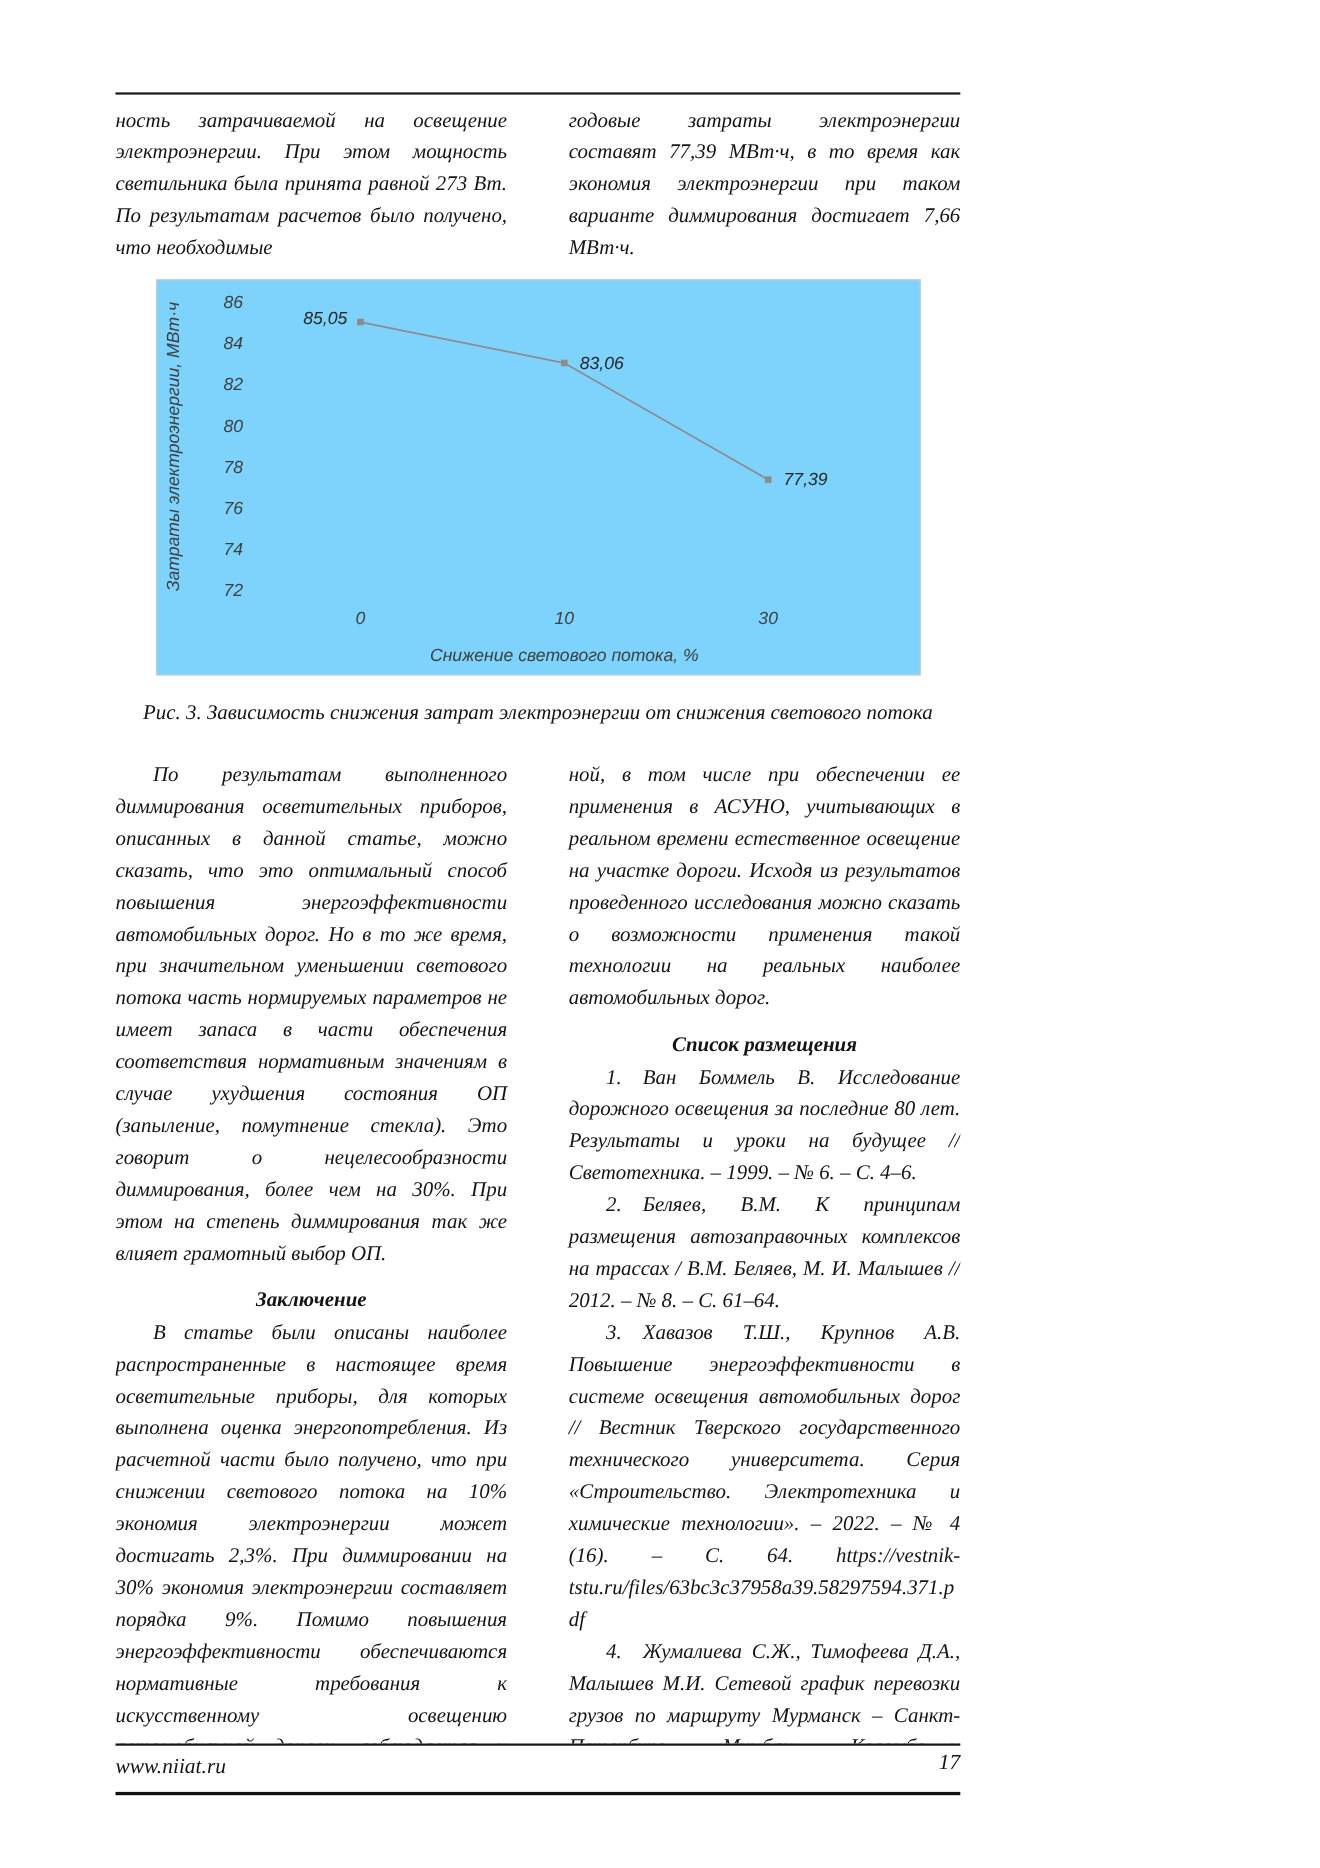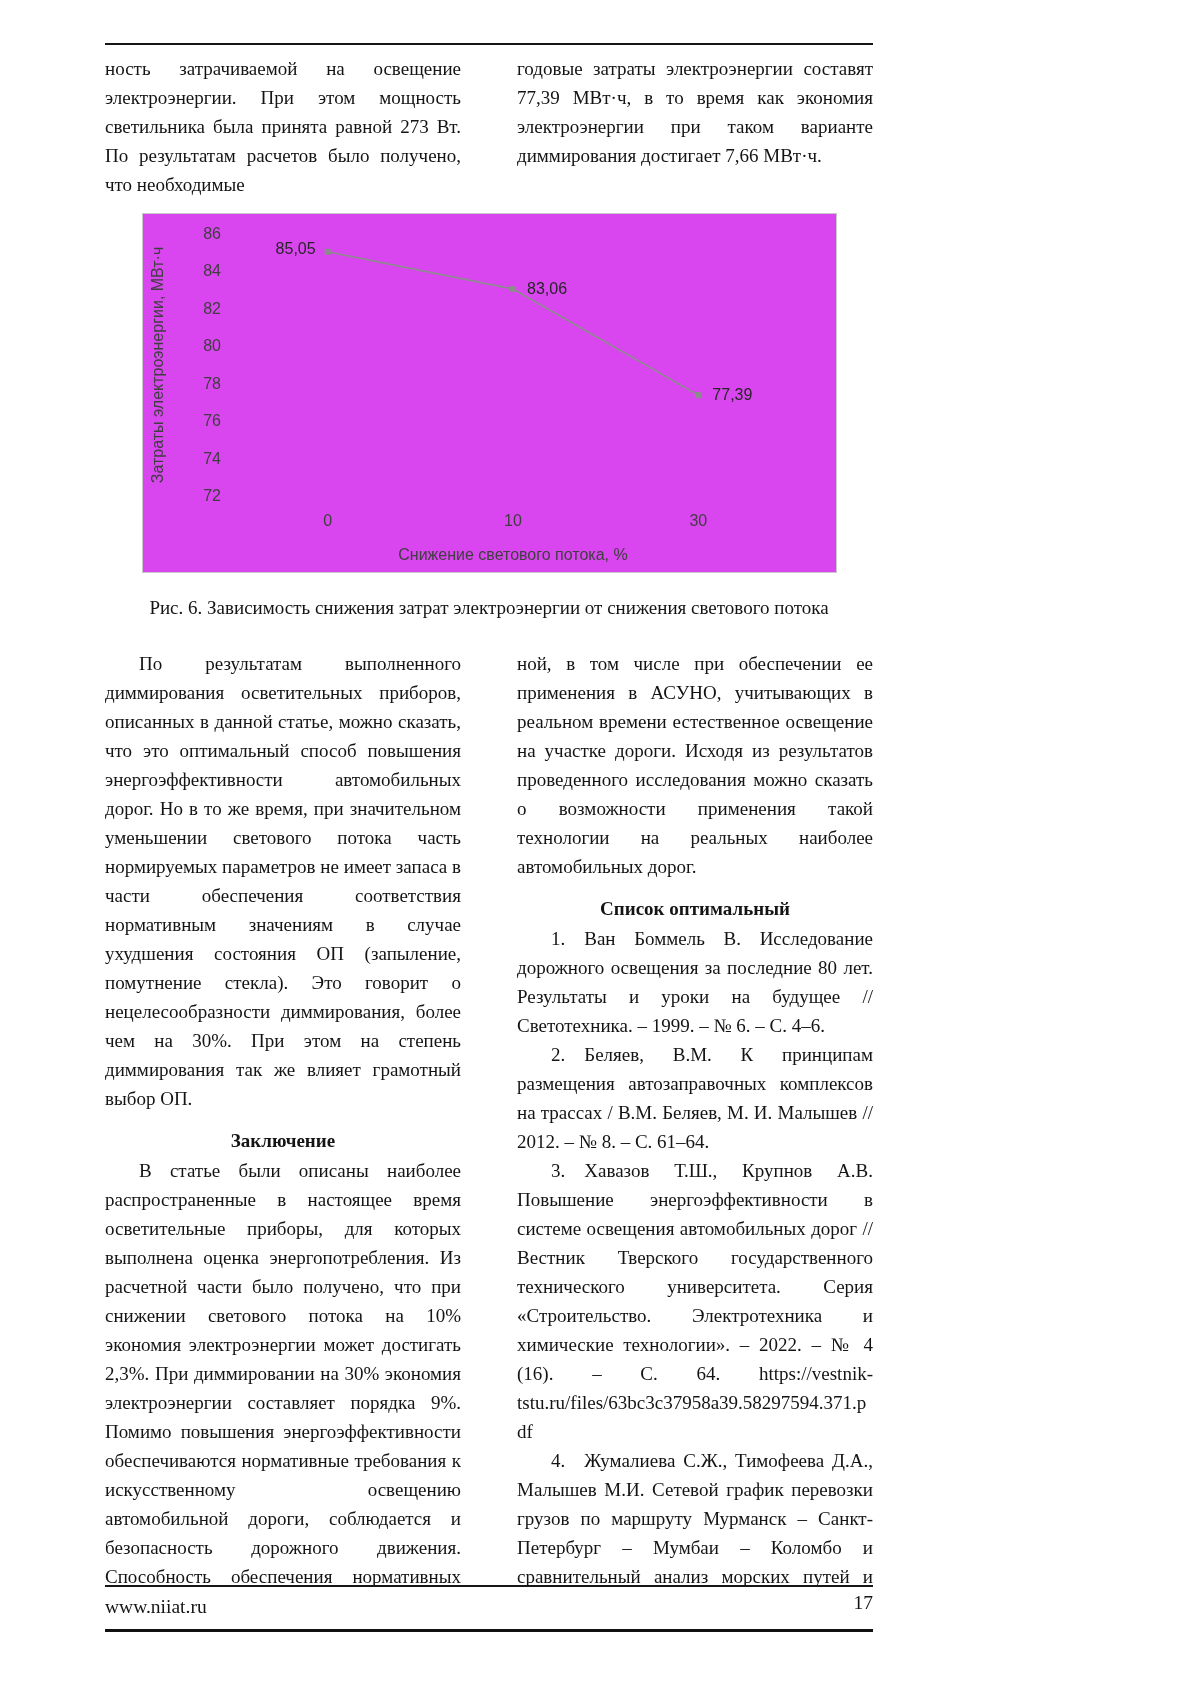--- a/index.html
+++ b/index.html
@@ -3,39 +3,39 @@
 <meta charset="utf-8">
 <style>
   html, body { margin: 0; padding: 0; background: #ffffff; }
   body {
     width: 1200px; height: 1698px;
     font-family: "Liberation Serif", serif;
     color: #141414;
   }
   .page {
     width: 1068px; height: 1698px; box-sizing: border-box;
-    padding: 43px 195px 66px 105px;
-    display: flex; flex-direction: column;
+    padding: 84px 195px 66px 105px;
+    display: flex; flex-direction: column; font-style: italic;
   }
   .rule { border: none; border-top: 2px solid #161616; height: 0; margin: 0; }
   .rule-thick { border: none; border-top: 3px solid #111111; height: 0; margin: 0; }
   .content { flex: 1 1 auto; overflow: hidden; }
   .two-col { display: flex; gap: 56px; }
   .col { flex: 1 1 0; min-width: 0; }
   .body-text { font-size: 19px; line-height: 29px; text-align: justify; margin: 0; }
   .intro { margin-top: 9px; }
   .indent { text-indent: 34px; }
   .section-heading {
     font-size: 19px; line-height: 29px; font-weight: 700;
     text-align: center; margin: 13px 0 1px;
   }
   .figure { margin: 14px 0 0 0; }
   .chart-box {
     width: 695px; height: 360px; margin: 0 auto;
-    border: 1px solid #c9c9c9; box-sizing: border-box; background: #d946ef;
+    border: 1px solid #c9c9c9; box-sizing: border-box; background: #7dd3fc;
   }
   .figure-caption {
     font-size: 19px; line-height: 26px; text-align: center; margin-top: 22px;
   }
   .body-cols { margin-top: 28px; justify-content: center; }
   .ref { overflow-wrap: anywhere; }
   .footer { flex: 0 0 auto; }
   .footer-row {
     position: relative; font-size: 19.5px; line-height: 24px;
     padding: 8px 0 10px; text-align: left;
@@ -77,32 +77,32 @@
             <rect x="181.66666666666669" y="34.77857142857148" width="6" height="6" fill="#8c8c8c"></rect>
             <text x="172.66666666666669" y="39.77857142857148" text-anchor="end" class="dlabel">85,05</text>
             <rect x="367" y="72.01999999999995" width="6" height="6" fill="#8c8c8c"></rect>
             <text x="384" y="80.01999999999995" text-anchor="start" class="dlabel">83,06</text>
             <rect x="552.3333333333333" y="178.13" width="6" height="6" fill="#8c8c8c"></rect>
             <text x="569.3333333333333" y="186.13" text-anchor="start" class="dlabel">77,39</text>
             <text x="370" y="346" text-anchor="middle" class="alabel">Снижение светового потока, %</text>
             <text x="20" y="151" text-anchor="middle" transform="rotate(-90 20 151)" class="alabel">Затраты электроэнергии, МВт·ч</text>
           </svg>
       </div>
-      <figcaption class="figure-caption">Рис. 6. Зависимость снижения затрат электроэнергии от снижения светового потока</figcaption>
+      <figcaption class="figure-caption">Рис. 3. Зависимость снижения затрат электроэнергии от снижения светового потока</figcaption>
     </figure>
 
     <div class="two-col body-cols">
       <div class="col">
         <p class="body-text indent">По результатам выполненного диммирования осветительных приборов, описанных в данной статье, можно сказать, что это оптимальный способ повышения энергоэффективности автомобильных дорог. Но в то же время, при значительном уменьшении светового потока часть нормируемых параметров не имеет запаса в части обеспечения соответствия нормативным значениям в случае ухудшения состояния ОП (запыление, помутнение стекла). Это говорит о нецелесообразности диммирования, более чем на 30%. При этом на степень диммирования так же влияет грамотный выбор ОП.</p>
         <h3 class="section-heading">Заключение</h3>
         <p class="body-text indent">В статье были описаны наиболее распространенные в настоящее время осветительные приборы, для которых выполнена оценка энергопотребления. Из расчетной части было получено, что при снижении светового потока на 10% экономия электроэнергии может достигать 2,3%. При диммировании на 30% экономия электроэнергии составляет порядка 9%. Помимо повышения энергоэффективности обеспечиваются нормативные требования к искусственному освещению автомобильной дороги, соблюдается и безопасность дорожного движения. Способность обеспечения нормативных показателей, при меньших затратах электроэнергии делает такую технологию особенно достаточно перспектив-</p>
       </div>
       <div class="col">
         <p class="body-text">ной, в том числе при обеспечении ее применения в АСУНО, учитывающих в реальном времени естественное освещение на участке дороги. Исходя из результатов проведенного исследования можно сказать о возможности применения такой технологии на реальных наиболее автомобильных дорог.</p>
-        <h3 class="section-heading">Список оптимальный</h3>
+        <h3 class="section-heading">Список размещения</h3>
         <p class="body-text indent ref">1. Ван Боммель В. Исследование дорожного освещения за последние 80 лет. Результаты и уроки на будущее // Светотехника. – 1999. – № 6. – С. 4–6.</p>
         <p class="body-text indent ref">2. Беляев, В.М. К принципам размещения автозаправочных комплексов на трассах / В.М. Беляев, М. И. Малышев // 2012. – № 8. – С. 61–64.</p>
         <p class="body-text indent ref">3. Хавазов Т.Ш., Крупнов А.В. Повышение энергоэффективности в системе освещения автомобильных дорог // Вестник Тверского государственного технического университета. Серия «Строительство. Электротехника и химические технологии». – 2022. – № 4 (16). – С. 64. https://vestnik-tstu.ru/files/63bc3c37958a39.58297594.371.pdf</p>
         <p class="body-text indent ref">4. Жумалиева С.Ж., Тимофеева Д.А., Малышев М.И. Сетевой график перевозки грузов по маршруту Мурманск – Санкт-Петербург – Мумбаи – Коломбо и сравнительный анализ морских путей и мультимодального транспорт-</p>
       </div>
     </div>
 
   </div>
 
   <footer class="footer">

